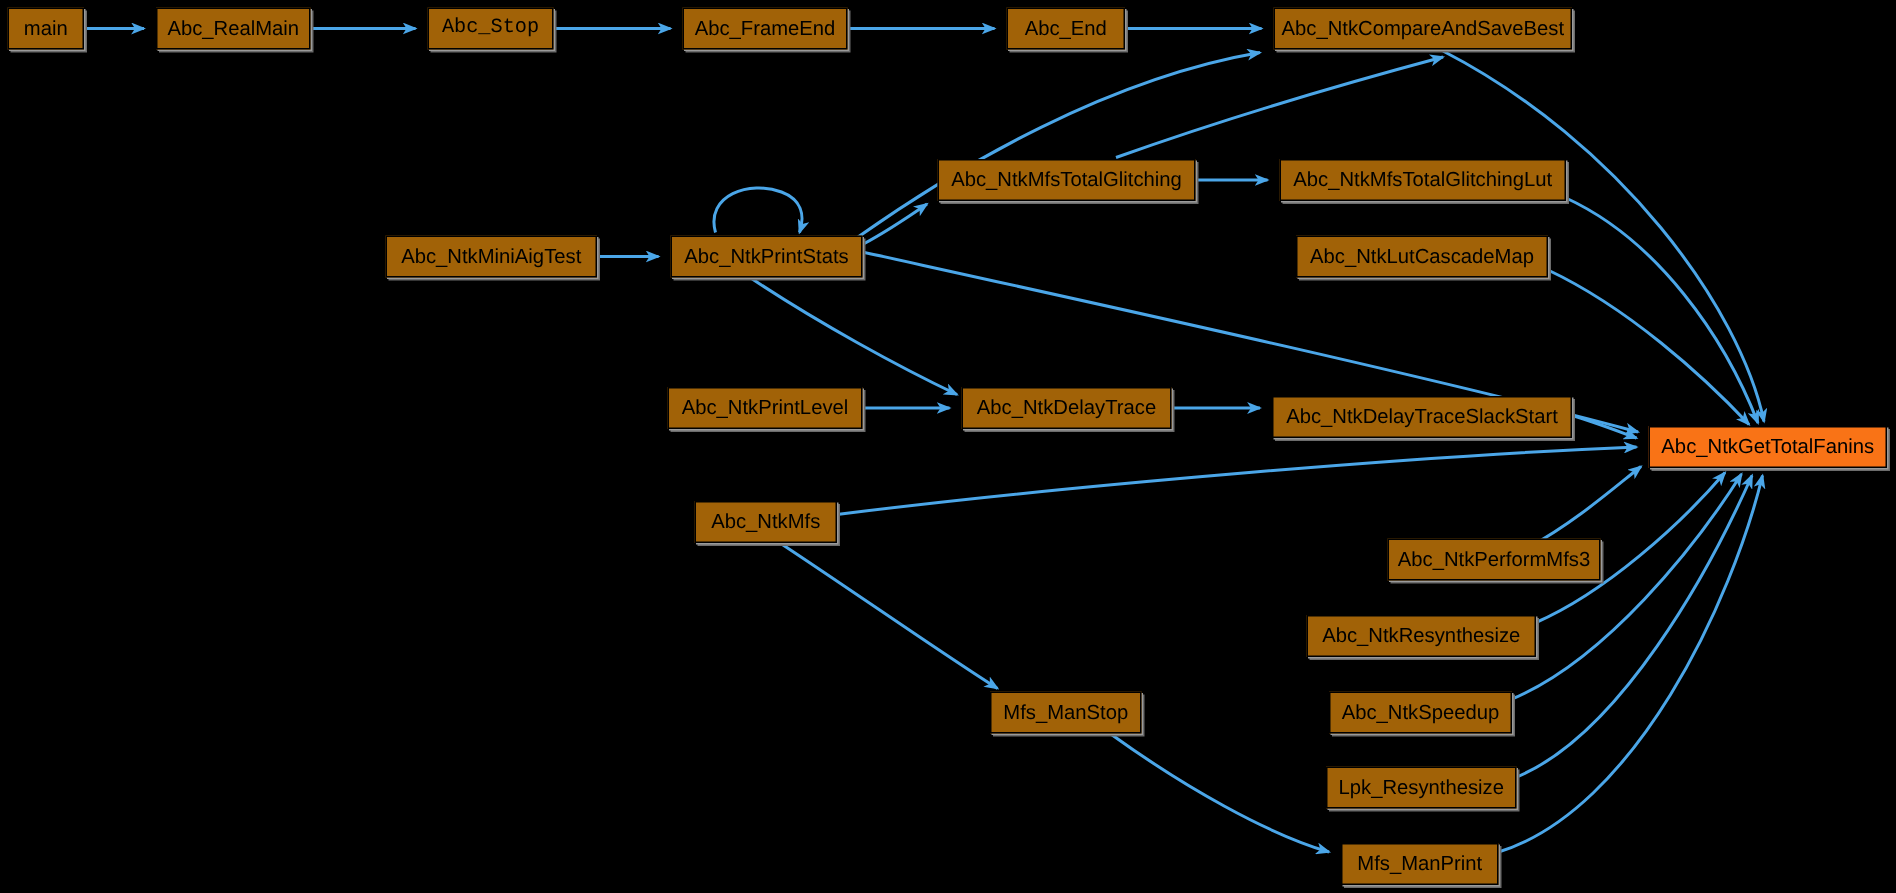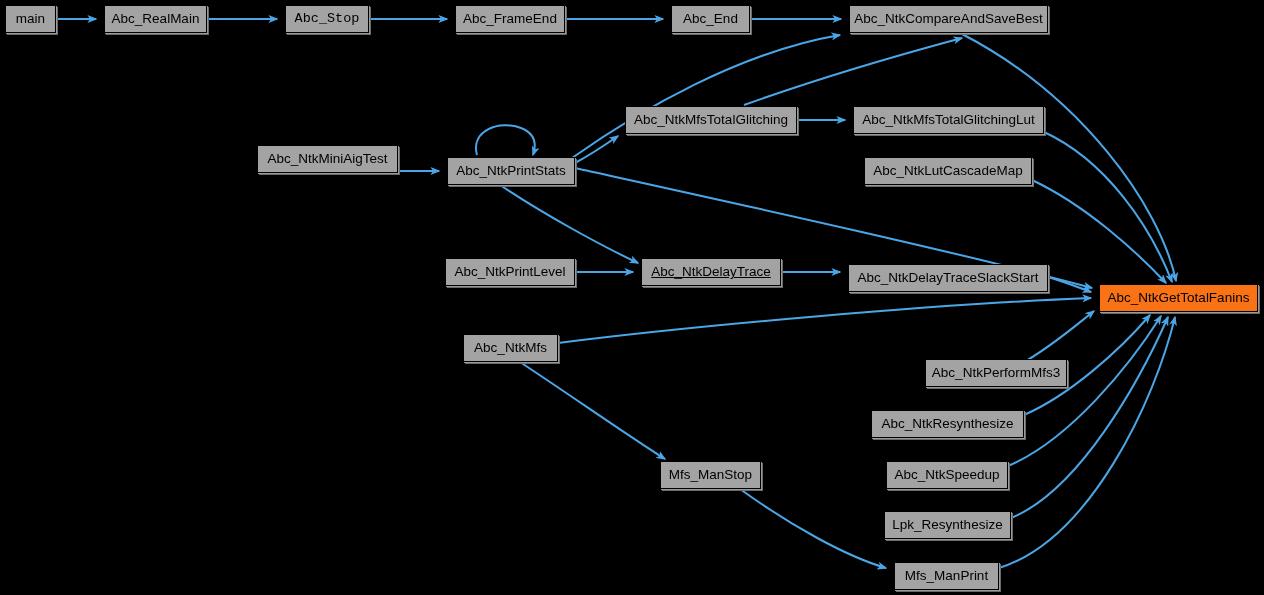--- a/index.html
+++ b/index.html
@@ -1,20 +1,20 @@
 <!DOCTYPE html>
 <html><head>
 <meta charset="utf-8">
 <title>Call Graph</title>
 <style>
   html,body{margin:0;padding:0;background:#000;}
   #canvas{position:relative;width:1264px;height:595px;background:#000;overflow:hidden;
           font-family:"Liberation Sans","DejaVu Sans",sans-serif;}
   svg.edges{position:absolute;left:0;top:0;width:1264px;height:595px;pointer-events:none;}
-  .node{position:absolute;box-sizing:border-box;border:1px solid #000;background:#a3a3a3;
+  .node{position:absolute;box-sizing:border-box;border:1px solid #000;background:#a16207;
         color:#000;font-size:13.5px;line-height:1;display:flex;align-items:center;
         justify-content:center;white-space:nowrap;
         box-shadow:1px 1px 0 0 #9a9a9a, 2px 2px 0 0 #6b6b6b;}
   .node.highlight{background:#f97316;}
   .node span{display:block;padding:0 6px;}
 </style>
 </head>
 <body>
 
 <div id="canvas">
@@ -77,30 +77,30 @@
       </div>
       <div class="node" style="left: 625px; top: 106px; width: 172px; height: 28px;">
         <span>Abc_NtkMfsTotalGlitching</span>
       </div>
       <div class="node" style="left: 853px; top: 106px; width: 191px; height: 28px; align-items: center;">
         <span>Abc_NtkMfsTotalGlitchingLut</span>
       </div>
       <div class="node" style="left: 864px; top: 157px; width: 168px; height: 28px;">
         <span>Abc_NtkLutCascadeMap</span>
       </div>
-      <div class="node" style="left: 257px; top: 145px; width: 141px; height: 28px;">
+      <div class="node" style="left: 257px; top: 157px; width: 141px; height: 28px;">
         <span>Abc_NtkMiniAigTest</span>
       </div>
       <div class="node" style="left: 447px; top: 157px; width: 128px; height: 28px;">
         <span>Abc_NtkPrintStats</span>
       </div>
       <div class="node" style="left: 445px; top: 258px; width: 130px; height: 28px;">
         <span>Abc_NtkPrintLevel</span>
       </div>
-      <div class="node" style="left: 641px; top: 258px; width: 140px; height: 28px; text-decoration: underline;">
+      <div class="node" style="left: 641px; top: 258px; width: 140px; height: 28px;">
         <span>Abc_NtkDelayTrace</span>
       </div>
       <div class="node" style="left: 848px; top: 264px; width: 200px; height: 28px;">
         <span>Abc_NtkDelayTraceSlackStart</span>
       </div>
       <div class="node highlight" style="left: 1099px; top: 284px; width: 159px; height: 28px;">
         <span>Abc_NtkGetTotalFanins</span>
       </div>
       <div class="node" style="left: 463px; top: 334px; width: 95px; height: 28px;">
         <span>Abc_NtkMfs</span>

